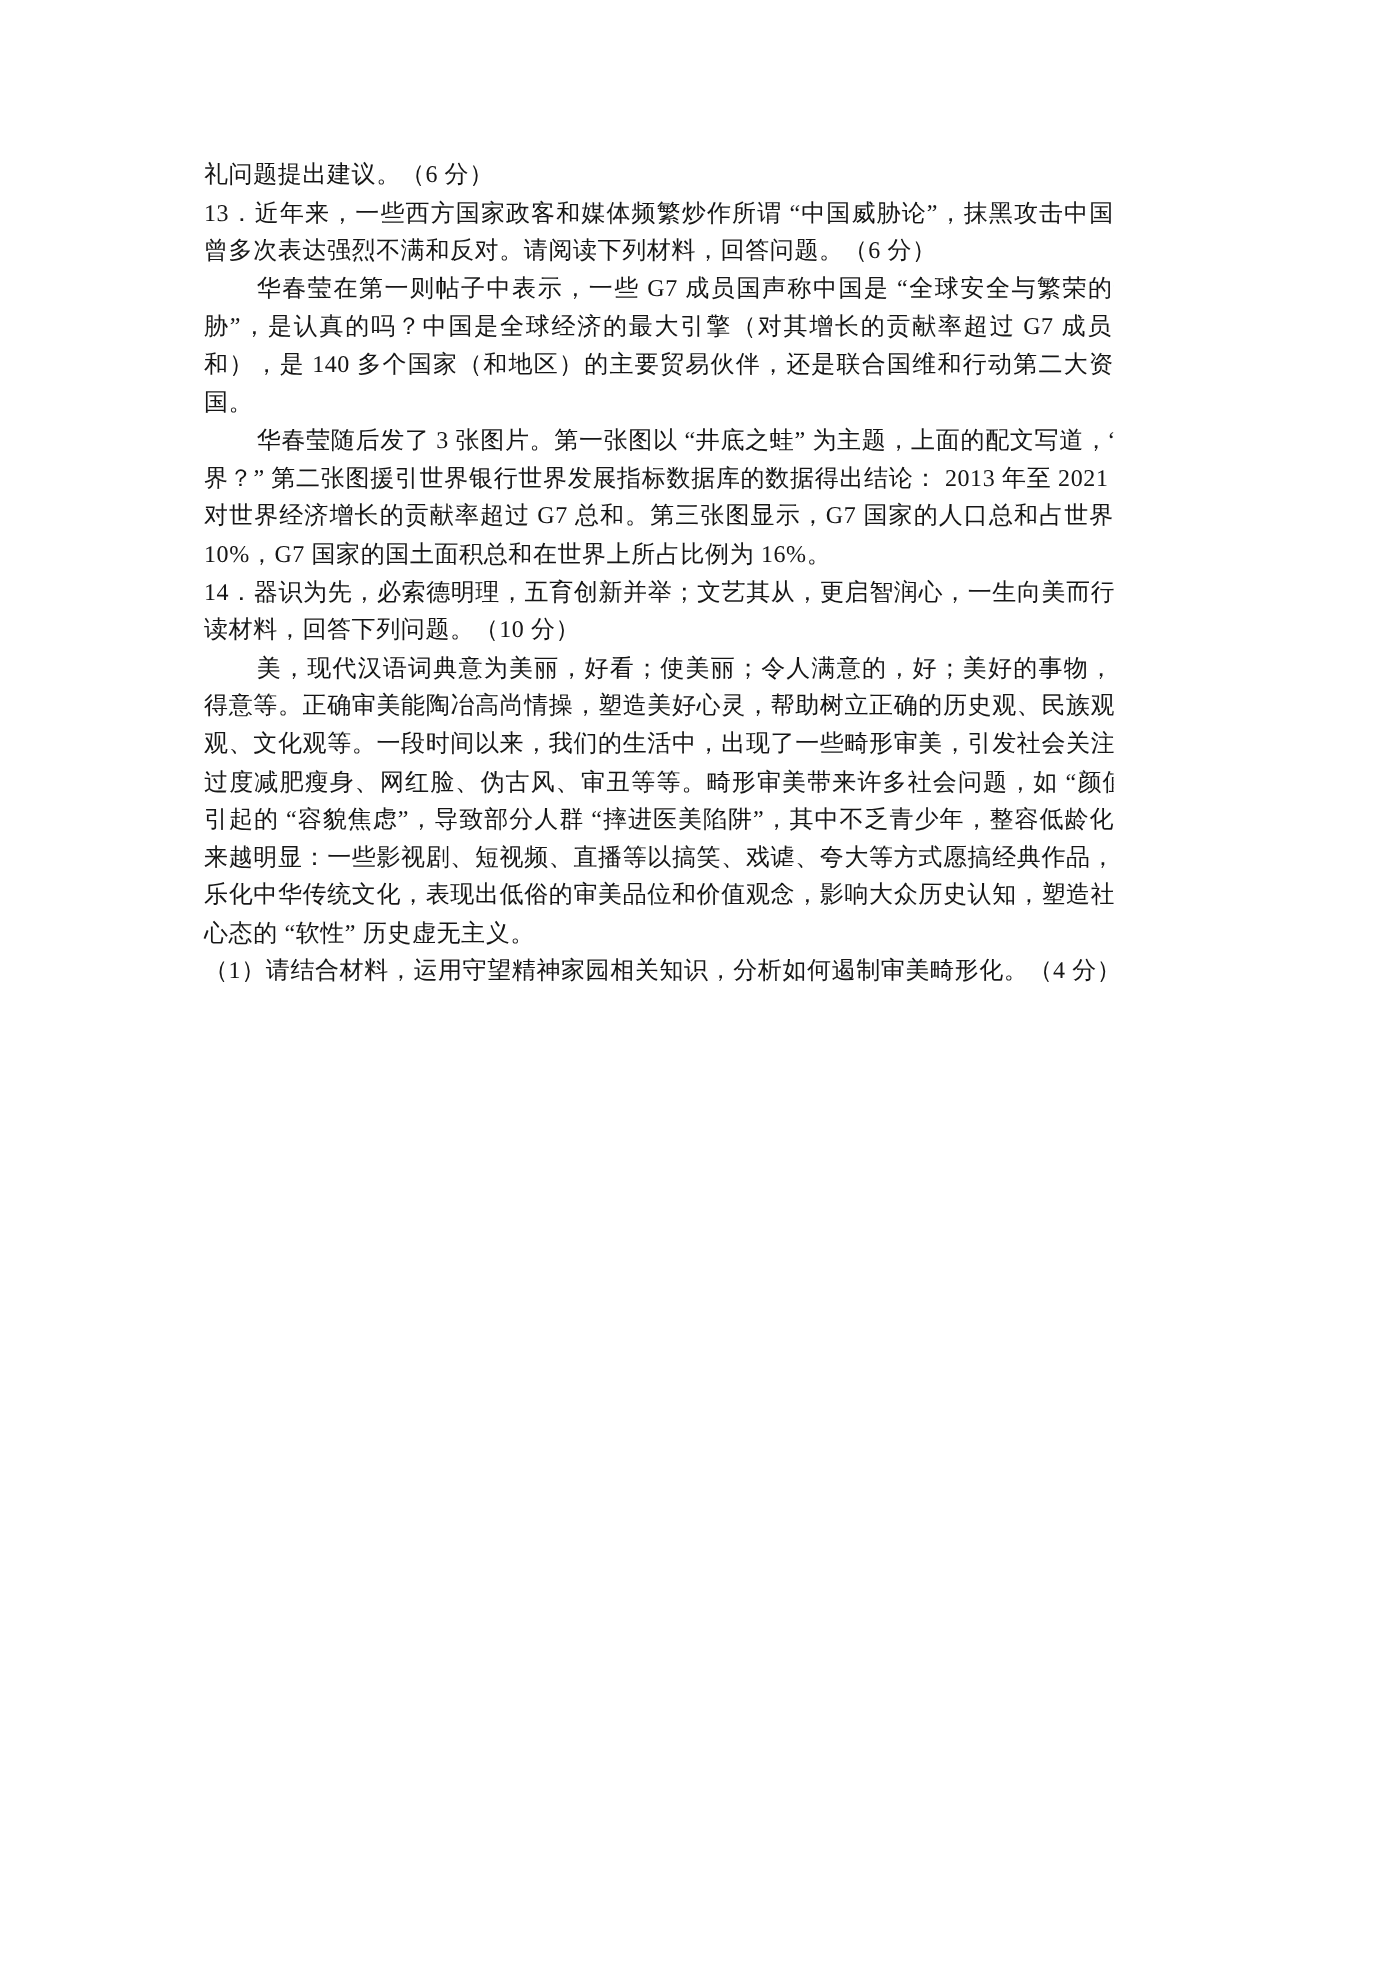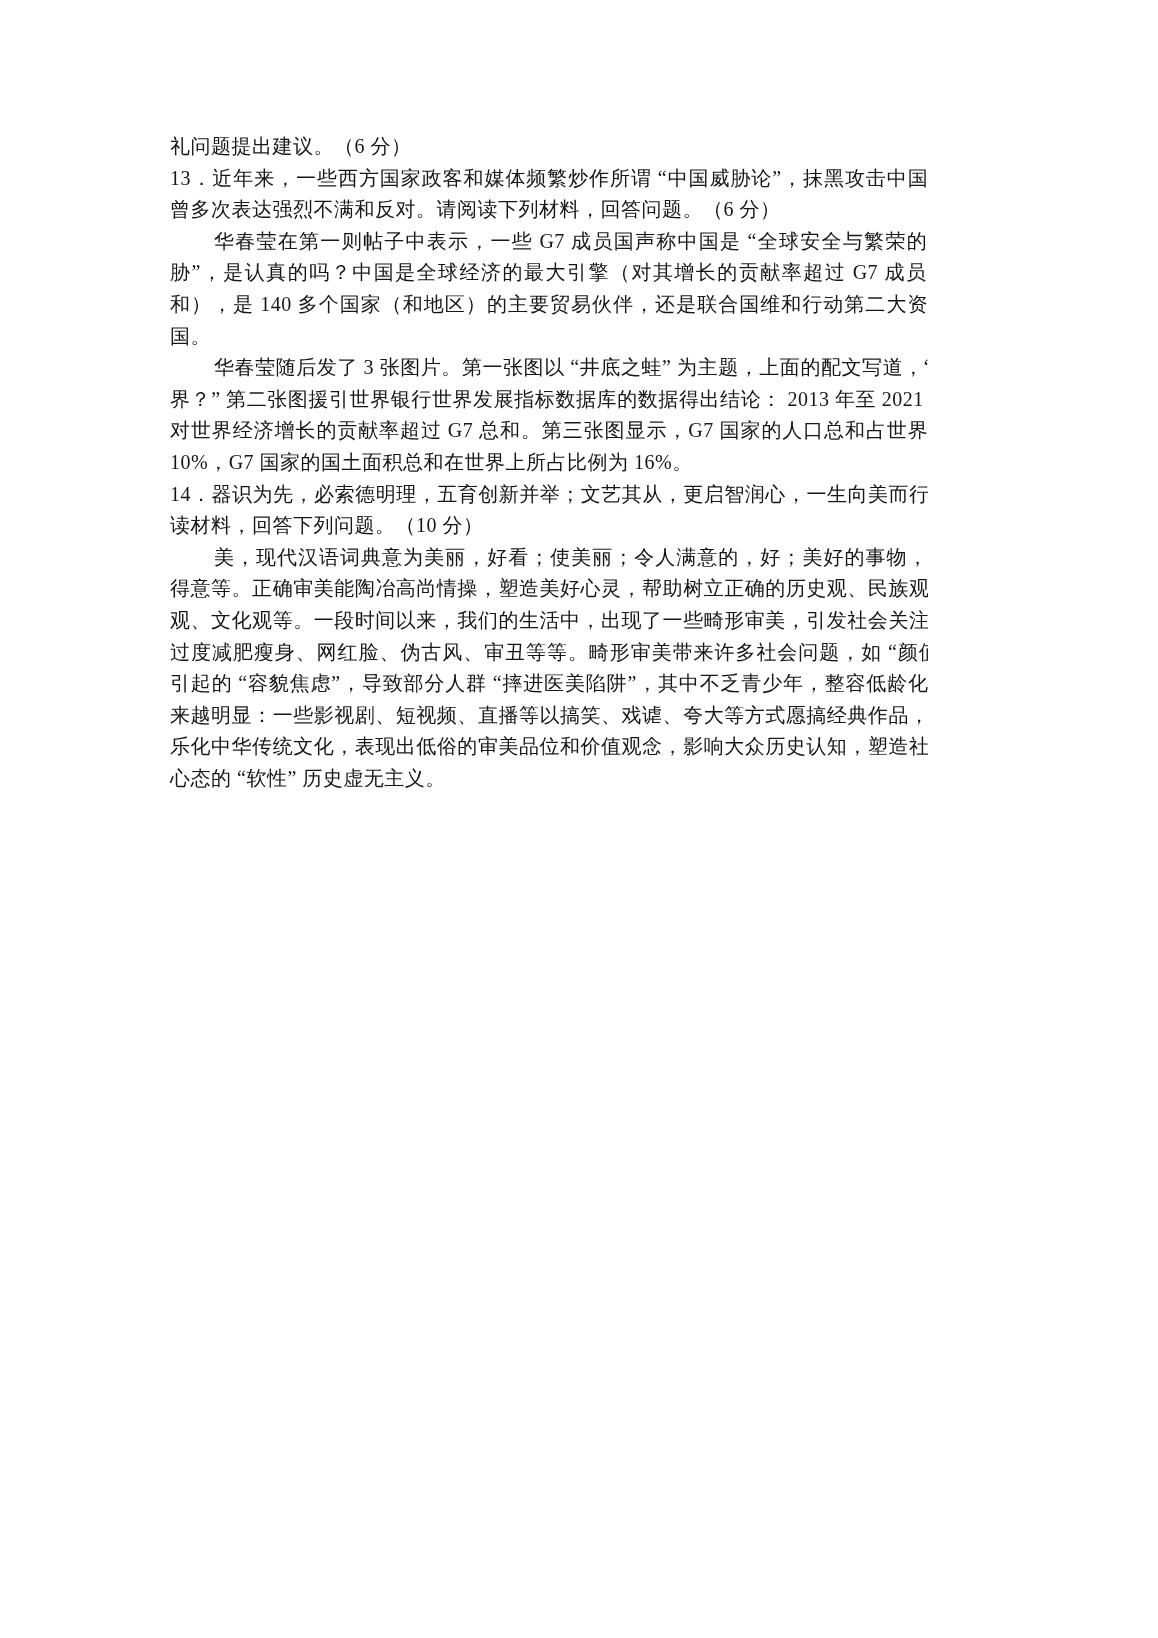--- a/index.html
+++ b/index.html
@@ -39,14 +39,15 @@
 <body>
 
 <div class="page">
   <div class="text-block">
     <p class="para">礼问题提出建议。（6 分）</p>
     <p class="para">13．近年来，一些西方国家政客和媒体频繁炒作所谓 “中国威胁论”，抹黑攻击中国，中方曾多次表达强烈不满和反对。请阅读下列材料，回答问题。（6 分）</p>
     <p class="para indent">华春莹在第一则帖子中表示，一些 G7 成员国声称中国是 “全球安全与繁荣的最大威胁”，是认真的吗？中国是全球经济的最大引擎（对其增长的贡献率超过 G7 成员国的总和），是 140 多个国家（和地区）的主要贸易伙伴，还是联合国维和行动第二大资金贡献国。</p>
     <p class="para indent">华春莹随后发了 3 张图片。第一张图以 “井底之蛙” 为主题，上面的配文写道，“G7=世界？” 第二张图援引世界银行世界发展指标数据库的数据得出结论： 2013 年至 2021 年中国对世界经济增长的贡献率超过 G7 总和。第三张图显示，G7 国家的人口总和占世界人口的 10%，G7 国家的国土面积总和在世界上所占比例为 16%。</p>
     <p class="para">14．器识为先，必索德明理，五育创新并举；文艺其从，更启智润心，一生向美而行。请阅读材料，回答下列问题。（10 分）</p>
     <p class="para indent">美，现代汉语词典意为美丽，好看；使美丽；令人满意的，好；美好的事物，好事；得意等。正确审美能陶冶高尚情操，塑造美好心灵，帮助树立正确的历史观、民族观、国家观、文化观等。一段时间以来，我们的生活中，出现了一些畸形审美，引发社会关注，诸如过度减肥瘦身、网红脸、伪古风、审丑等等。畸形审美带来许多社会问题，如 “颜值崇拜” 引起的 “容貌焦虑”，导致部分人群 “摔进医美陷阱”，其中不乏青少年，整容低龄化趋势越来越明显：一些影视剧、短视频、直播等以搞笑、戏谑、夸大等方式愿搞经典作品，过度娱乐化中华传统文化，表现出低俗的审美品位和价值观念，影响大众历史认知，塑造社会消极心态的 “软性” 历史虚无主义。</p>
+    <p class="para">（1）请结合材料，运用守望精神家园相关知识，分析如何遏制审美畸形化。（4 分）</p>
   </div>
 </div>
 
 </body></html>

